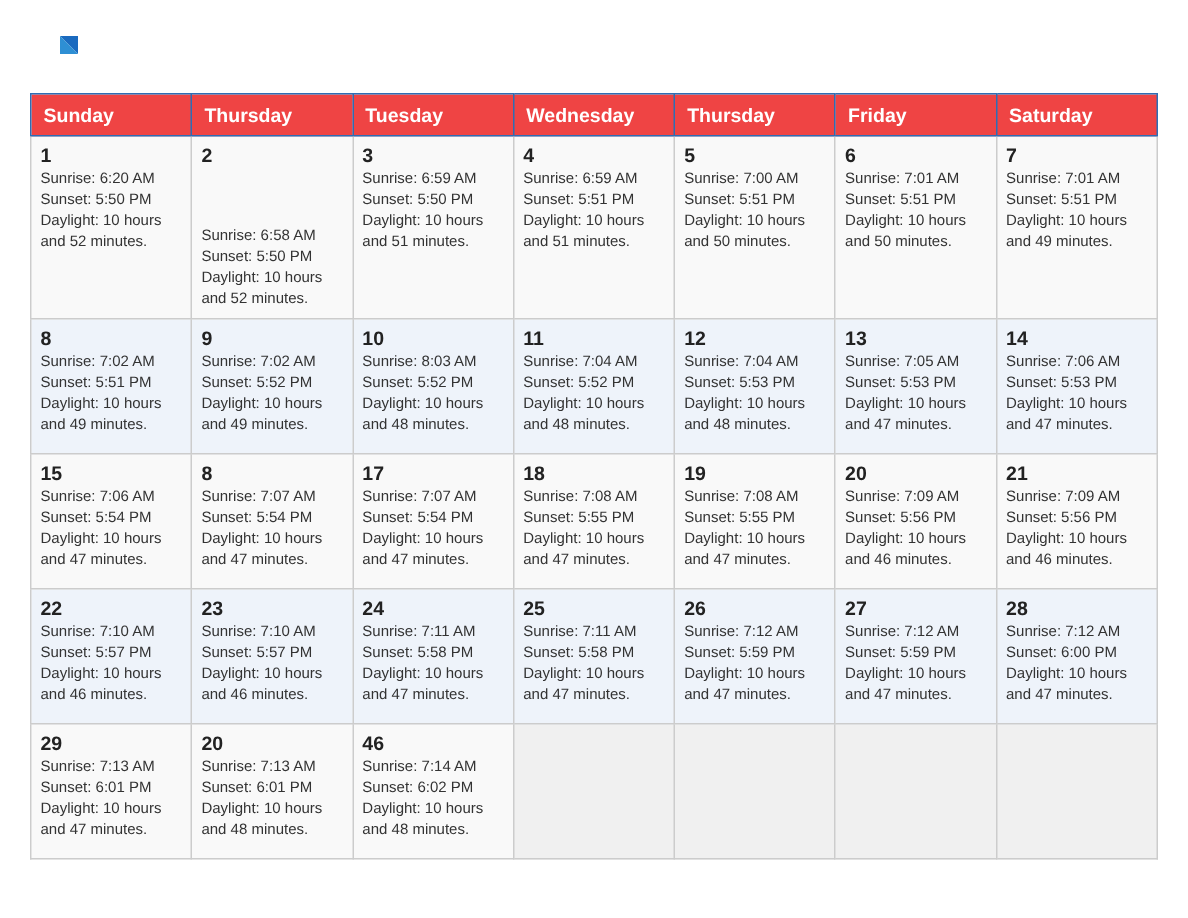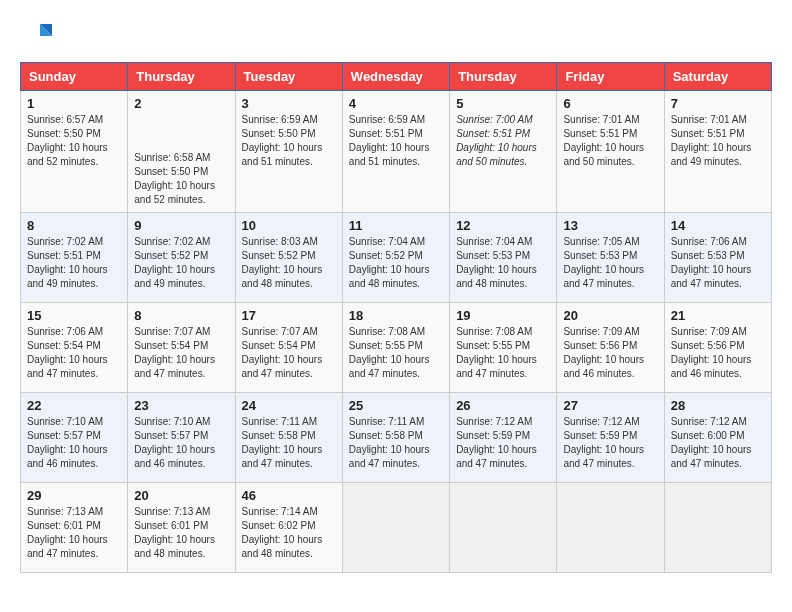--- a/index.html
+++ b/index.html
@@ -112,21 +112,21 @@
         <th>Wednesday</th>
         <th>Thursday</th>
         <th>Friday</th>
         <th>Saturday</th>
       </tr>
   </thead>
   <tbody id="calendar-body">
   <tr>
         <td>
           <span class="day-num">1</span>
-          <div class="day-info" style="white-space: pre-line;">Sunrise: 6:57 AM
+          <div class="day-info" style="white-space: pre-line;">Sunrise: 6:20 AM
 Sunset: 5:50 PM
 Daylight: 10 hours
 and 52 minutes.</div>
         </td>
         <td>
           <span class="day-num">2</span>
           <div class="day-info" style="white-space: pre-line; margin-top: 40px;">Sunrise: 6:58 AM
 Sunset: 5:50 PM
 Daylight: 10 hours
 and 52 minutes.</div>
@@ -140,21 +140,21 @@
         </td>
         <td>
           <span class="day-num">4</span>
           <div class="day-info" style="white-space: pre-line;">Sunrise: 6:59 AM
 Sunset: 5:51 PM
 Daylight: 10 hours
 and 51 minutes.</div>
         </td>
         <td>
           <span class="day-num">5</span>
-          <div class="day-info" style="white-space: pre-line; font-style: italic;">Sunrise: 7:00 AM
+          <div class="day-info" style="white-space: pre-line;">Sunrise: 7:00 AM
 Sunset: 5:51 PM
 Daylight: 10 hours
 and 50 minutes.</div>
         </td>
         <td>
           <span class="day-num">6</span>
           <div class="day-info" style="white-space: pre-line;">Sunrise: 7:01 AM
 Sunset: 5:51 PM
 Daylight: 10 hours
 and 50 minutes.</div>

